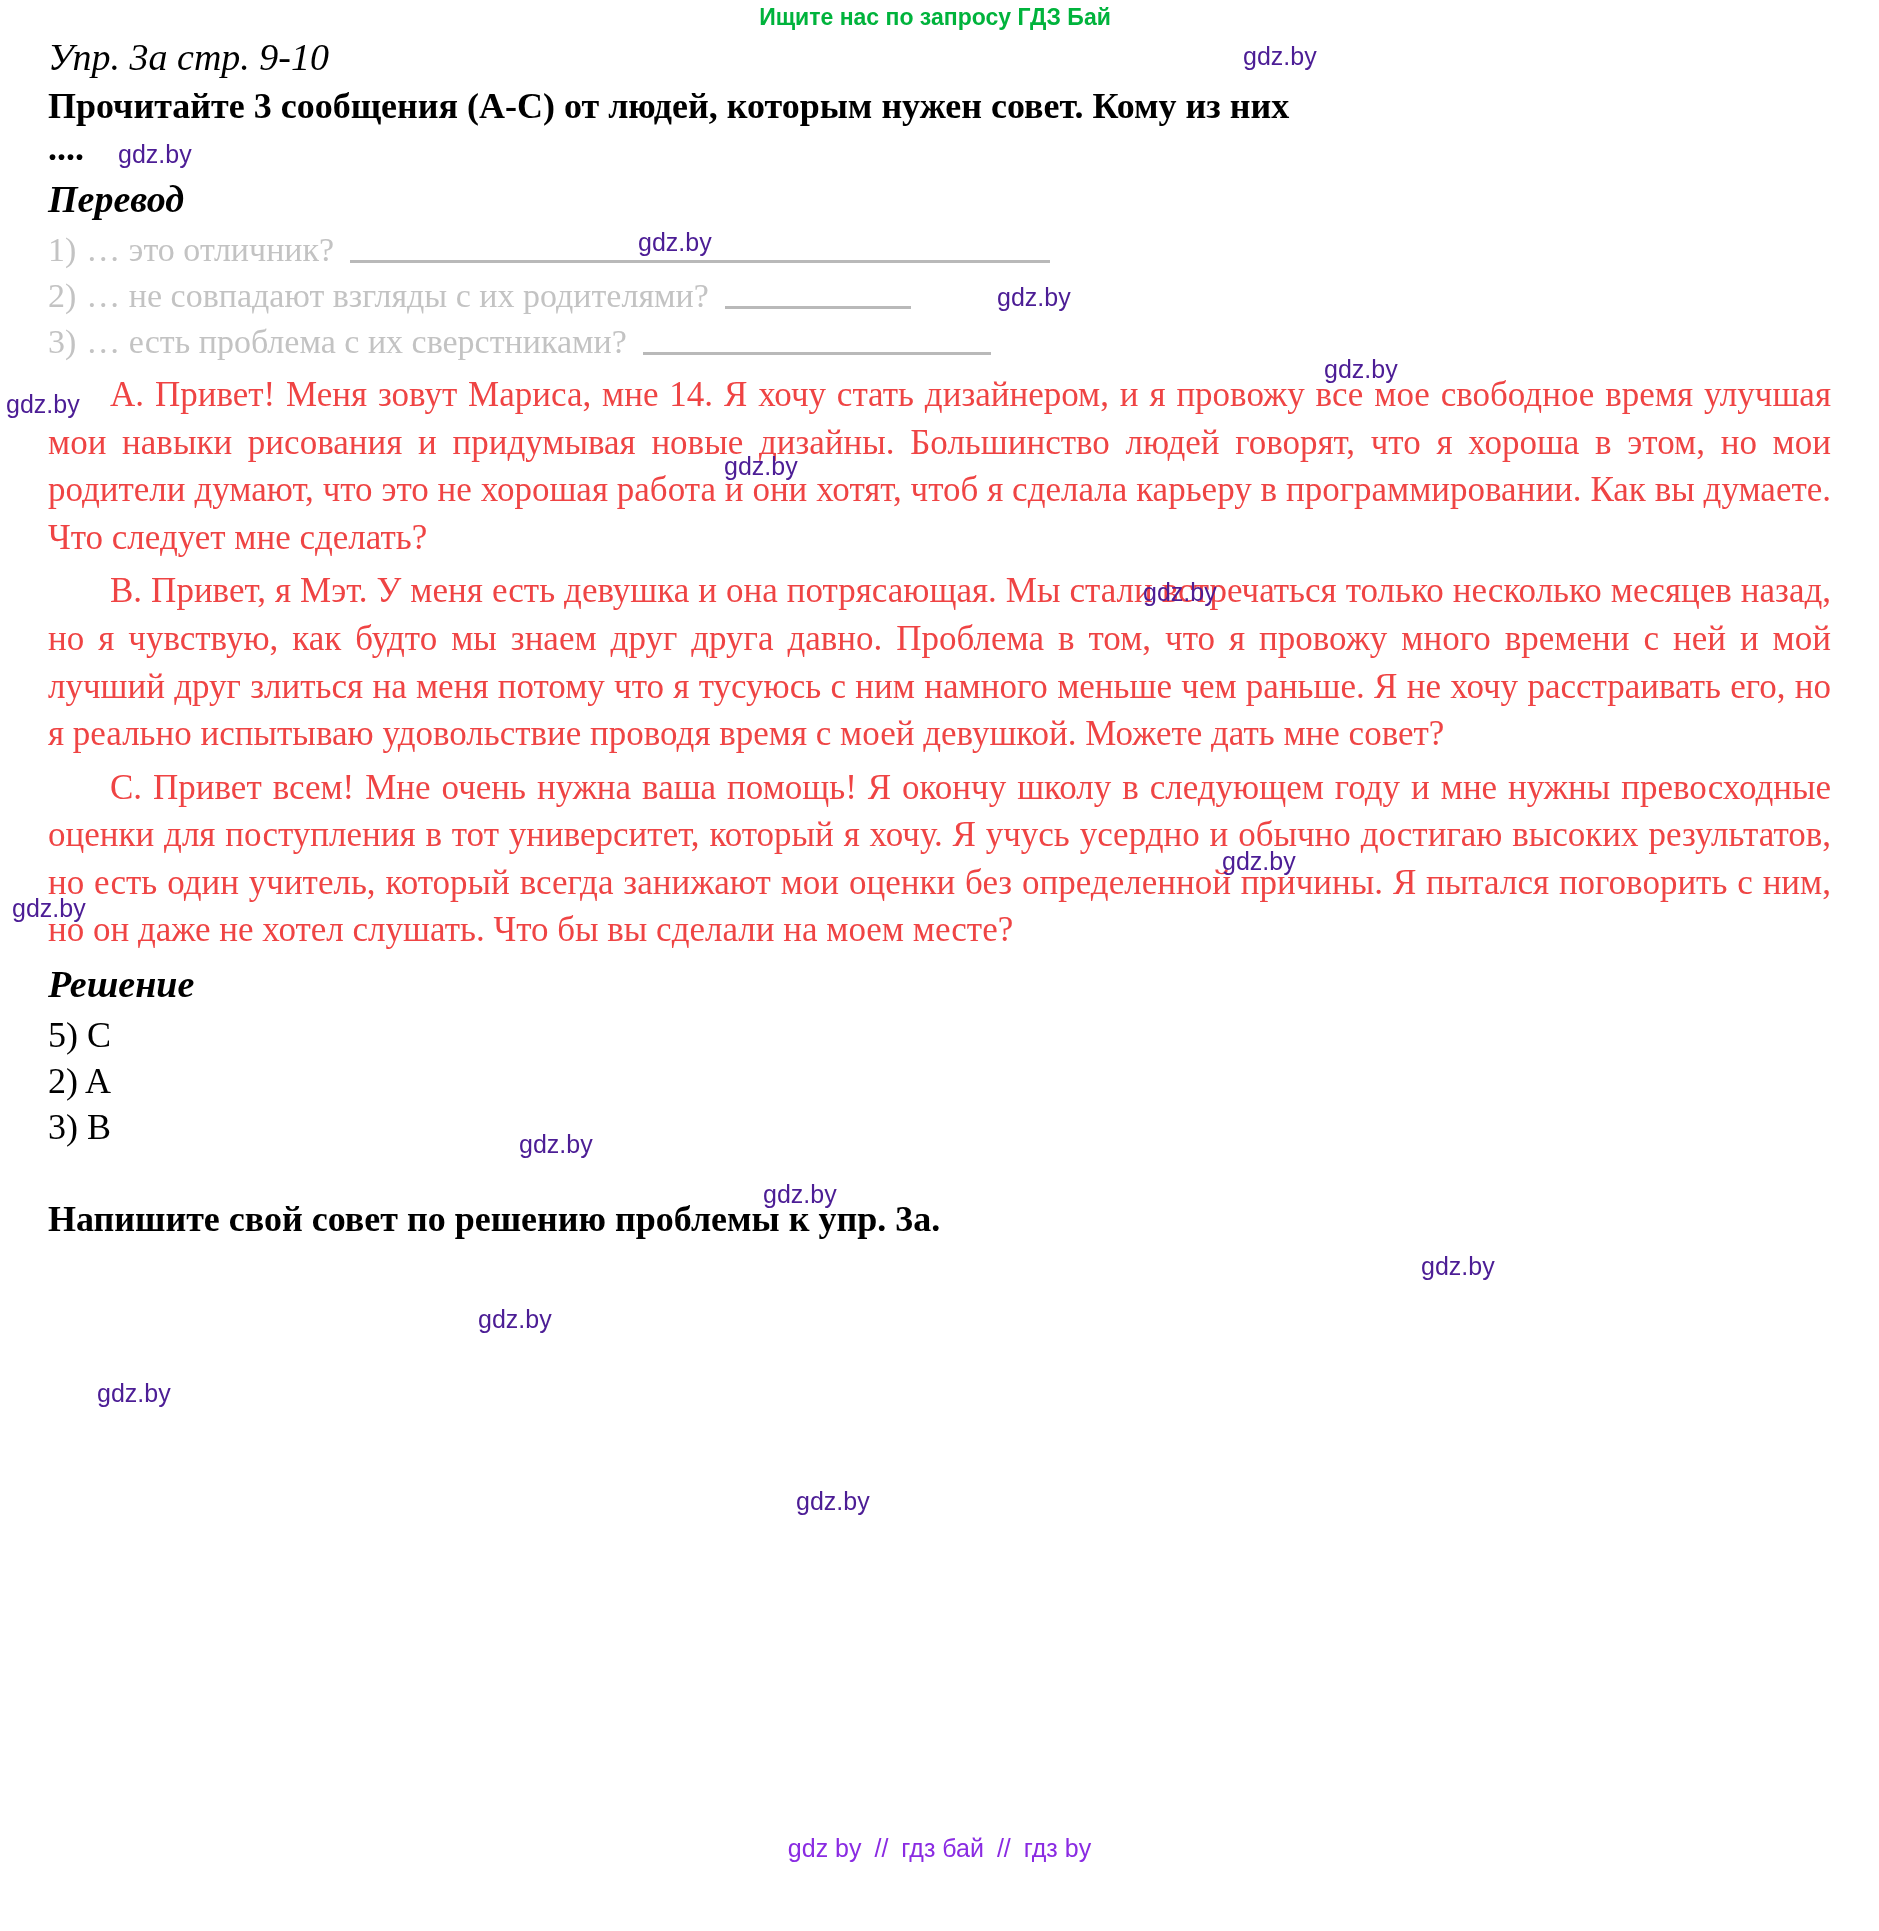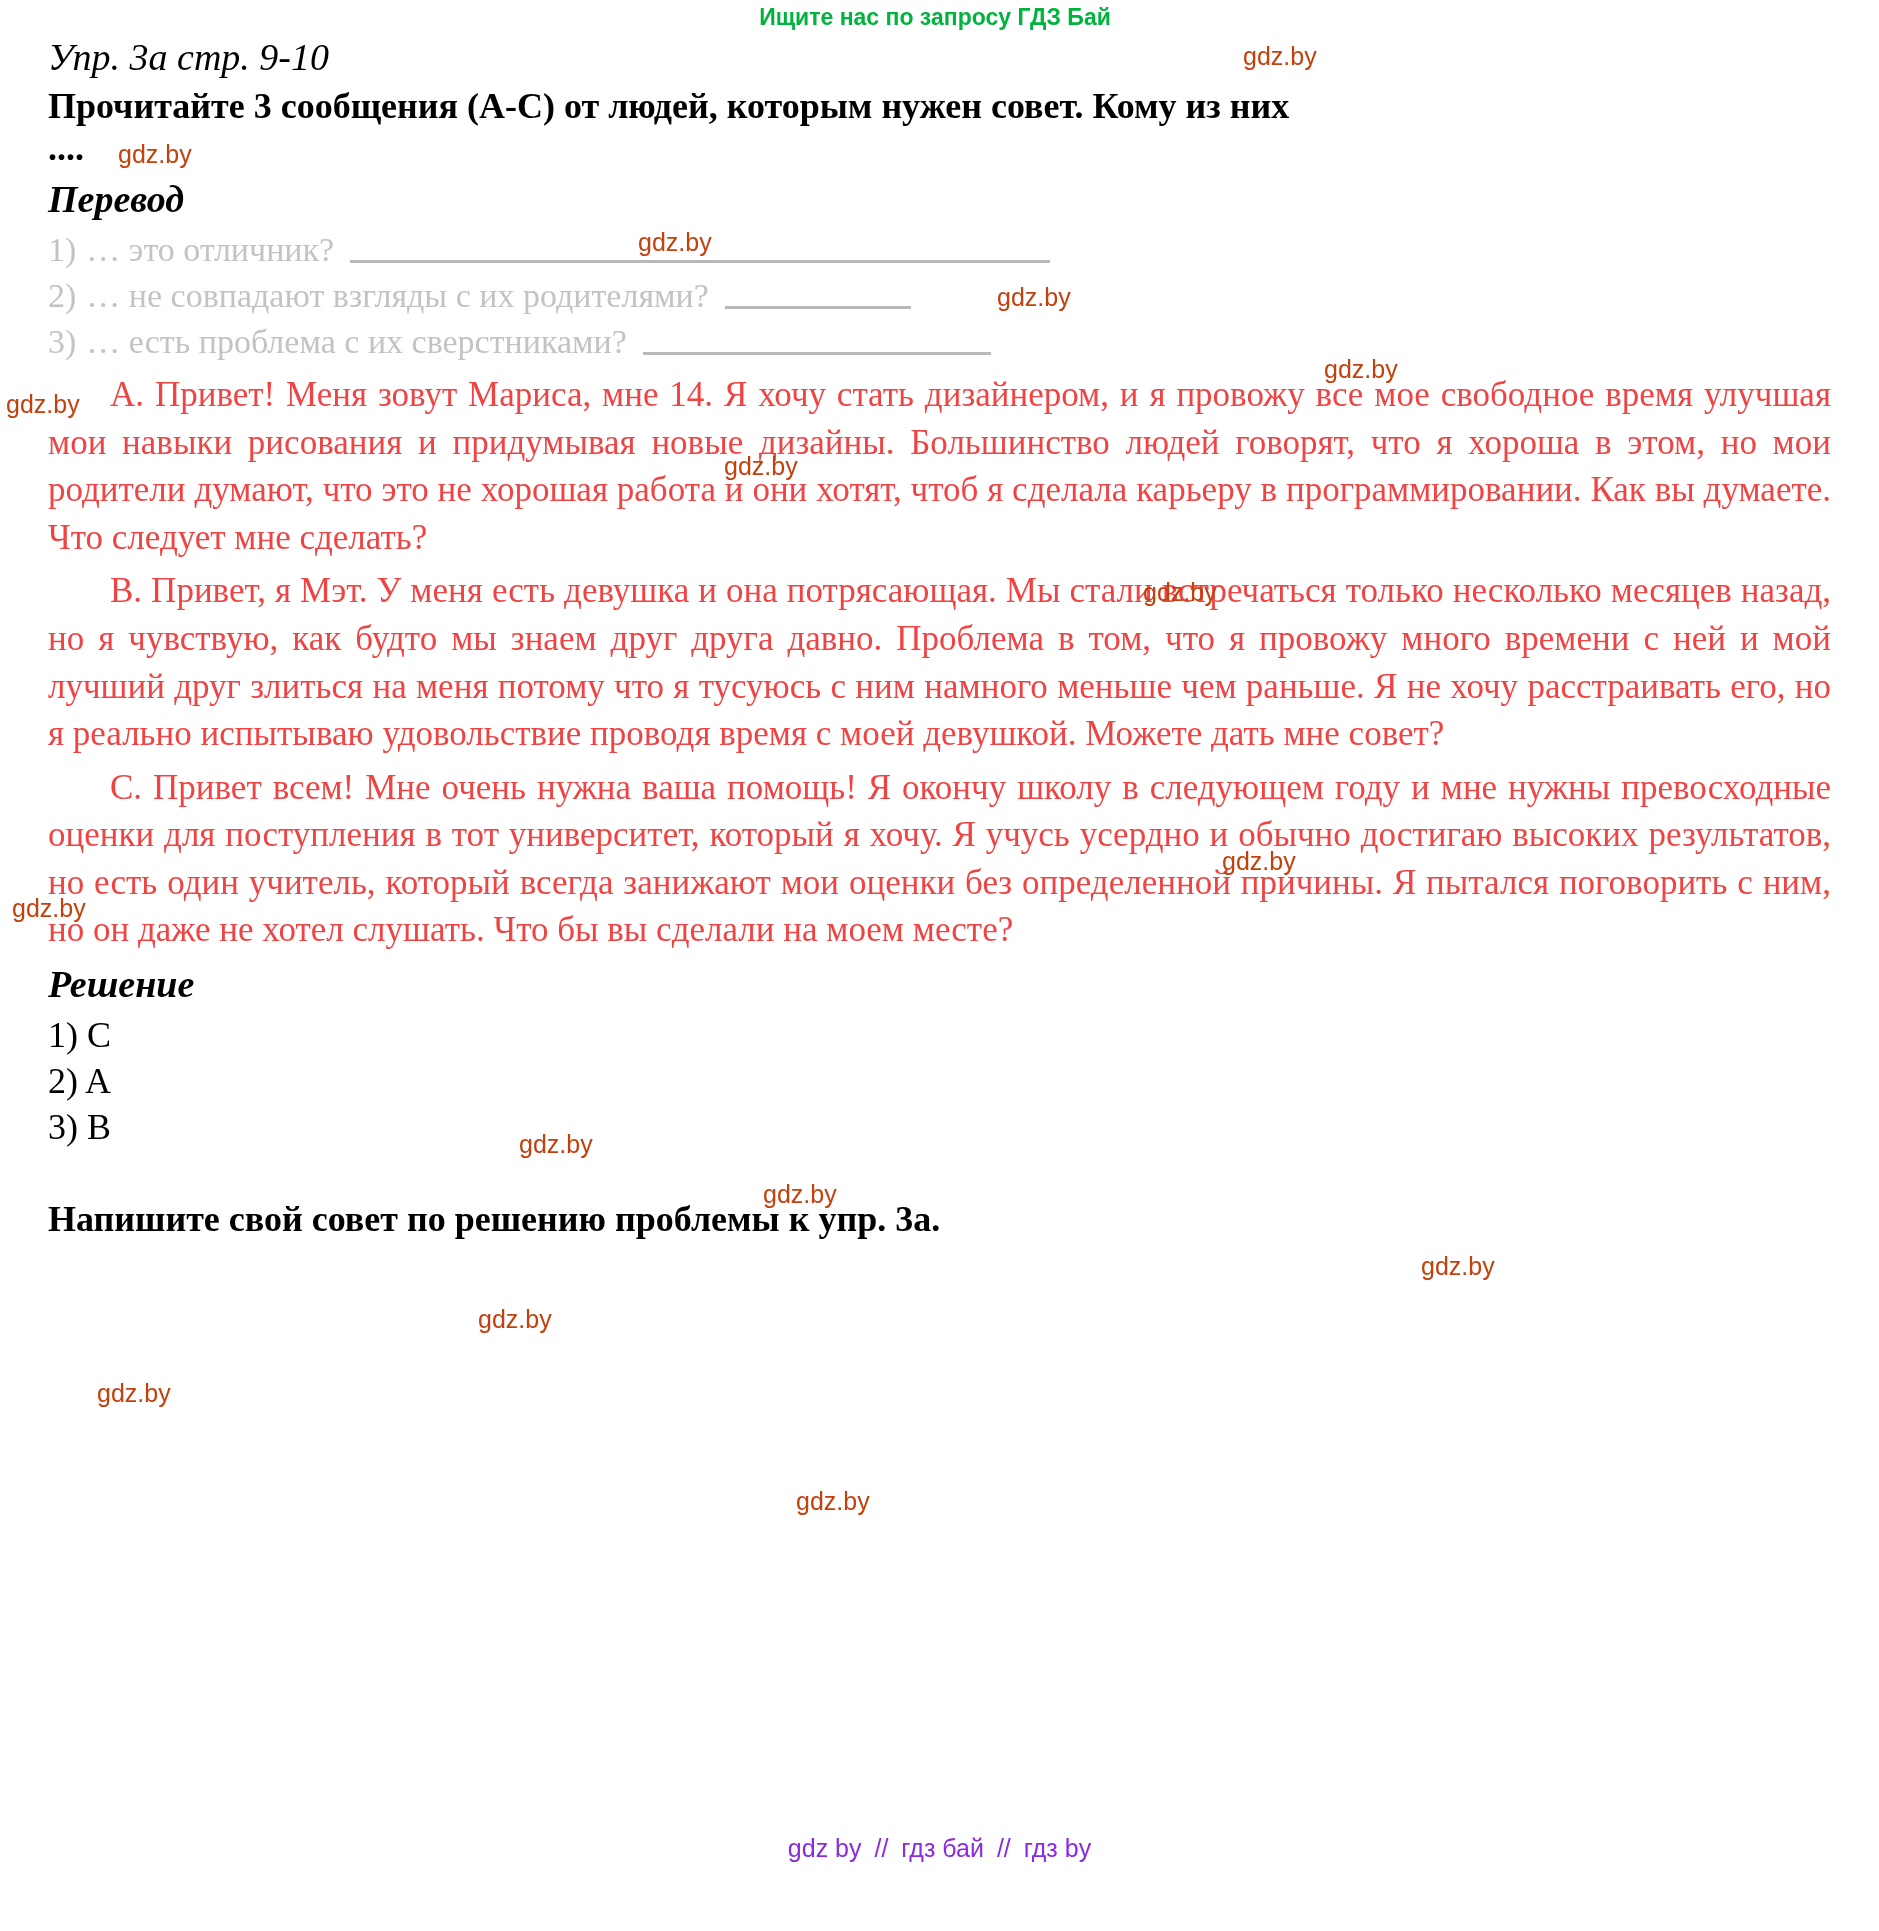--- a/index.html
+++ b/index.html
@@ -130,21 +130,21 @@
     color: #8a2be2;
     margin-top: 40px;
   }
   .footer-links .sep { color:#8a2be2; margin: 0 6px; }
 
   
   .wm {
     position: absolute;
     font-family: "Liberation Sans", "DejaVu Sans", sans-serif;
     font-size: 25px;
-    color: #c2410c;
+    color: #4c1d95;
     white-space: nowrap;
     pointer-events: none;
   }
 </style>
 </head>
 <body>
 
 <div class="promo-banner">Ищите нас по запросу ГДЗ Бай</div>
 
 <div class="page">
@@ -176,21 +176,21 @@
     </li>
   </ol>
 
   <p class="msg">A. Привет! Меня зовут Мариса, мне 14. Я хочу стать дизайнером, и я провожу все мое свободное время улучшая мои навыки рисования и придумывая новые дизайны. Большинство людей говорят, что я хороша в этом, но мои родители думают, что это не хорошая работа и они хотят, чтоб я сделала карьеру в программировании. Как вы думаете. Что следует мне сделать?</p>
   <p class="msg">B. Привет, я Мэт. У меня есть девушка и она потрясающая. Мы стали встречаться только несколько месяцев назад, но я чувствую, как будто мы знаем друг друга давно. Проблема в том, что я провожу много времени с ней и мой лучший друг злиться на меня потому что я тусуюсь с ним намного меньше чем раньше. Я не хочу расстраивать его, но я реально испытываю удовольствие проводя время с моей девушкой. Можете дать мне совет?</p>
   <p class="msg">C. Привет всем! Мне очень нужна ваша помощь! Я окончу школу в следующем году и мне нужны превосходные оценки для поступления в тот университет, который я хочу. Я учусь усердно и обычно достигаю высоких результатов, но есть один учитель, который всегда занижают мои оценки без определенной причины. Я пытался поговорить с ним, но он даже не хотел слушать. Что бы вы сделали на моем месте?</p>
 
   <div class="section-heading">Решение</div>
 
   <ul class="ans-list">
-    <li>1) C</li>
+    <li>5) C</li>
     <li>2) A</li>
     <li>3) B</li>
   </ul>
 
   <div class="spacer-sm"></div>
 
 
   <div class="ex-task">Напишите свой совет по решению проблемы к упр. 3a.</div>
 
 </div>

